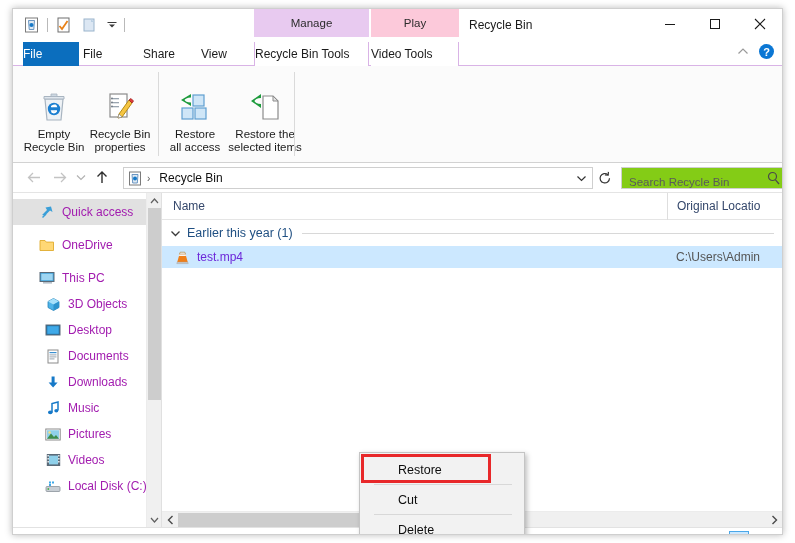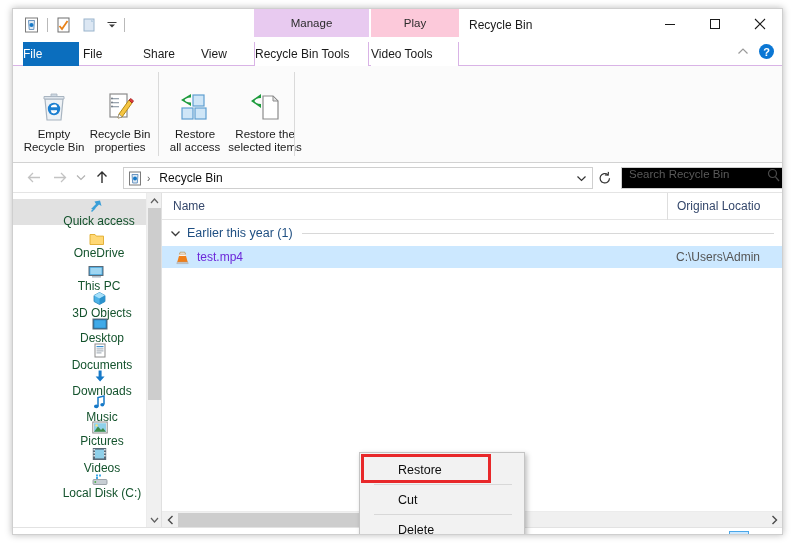--- a/index.html
+++ b/index.html
@@ -168,22 +168,22 @@
   #crumb-chevron {
     position: absolute; right: 5px; font-size: 10px; color: #333;
   }
   #refresh {
     position: absolute; left: 585px; top: 8px;
     font-size: 13px; color: #333;
   }
   #searchbox {
     position: absolute; left: 608px; top: 4px;
     width: 165px; height: 22px;
-    border: 1px solid #cfcfcf; background: #000000;
-    display: flex; align-items: flex-start; justify-content: space-between;
+    border: 1px solid #cfcfcf; background: #84cc16;
+    display: flex; align-items: flex-end; justify-content: space-between;
     padding: 0 5px 0 7px;
   }
   #search-ph { font-size: 11.5px; color: #5a5a5a; }
 
   
   #main {
     position: relative;
     height: 334px;
     background: #fff;
     display: flex;
@@ -191,23 +191,22 @@
   
   #sidebar {
     width: 148px; height: 334px;
     background: #ffffff;
     position: relative;
     overflow: hidden;
   }
   .sb-item {
     display: flex; align-items: center;
     height: 26px;
-    font-size: 12px; color: #14532d;
+    font-size: 12px; color: #a21caf;
     white-space: nowrap;
-    flex-direction: column;
   }
   .sb-item.selected { background: #e1e1e1; }
   .sb-icon { width: 20px; display:flex; align-items:center; justify-content:center; margin-right: 5px; }
   .sb-l0 { padding-left: 24px; }
   .sb-l1 { padding-left: 30px; }
   .sb-gap { height: 7px; }
 
   #sb-scroll {
     position: absolute; right: 0; top: 0;
     width: 15px; height: 334px;

